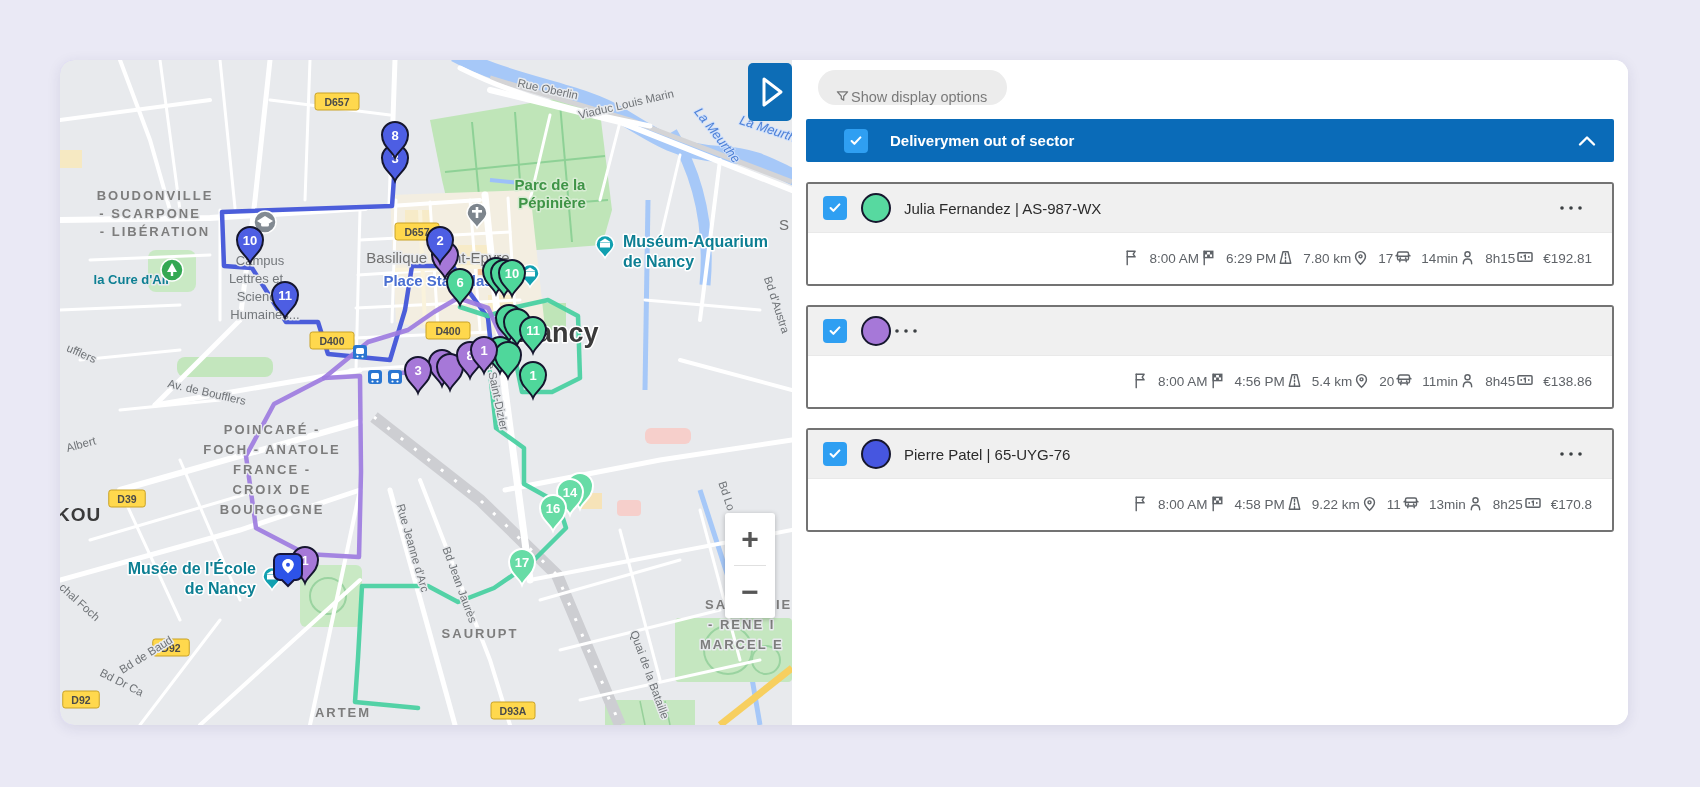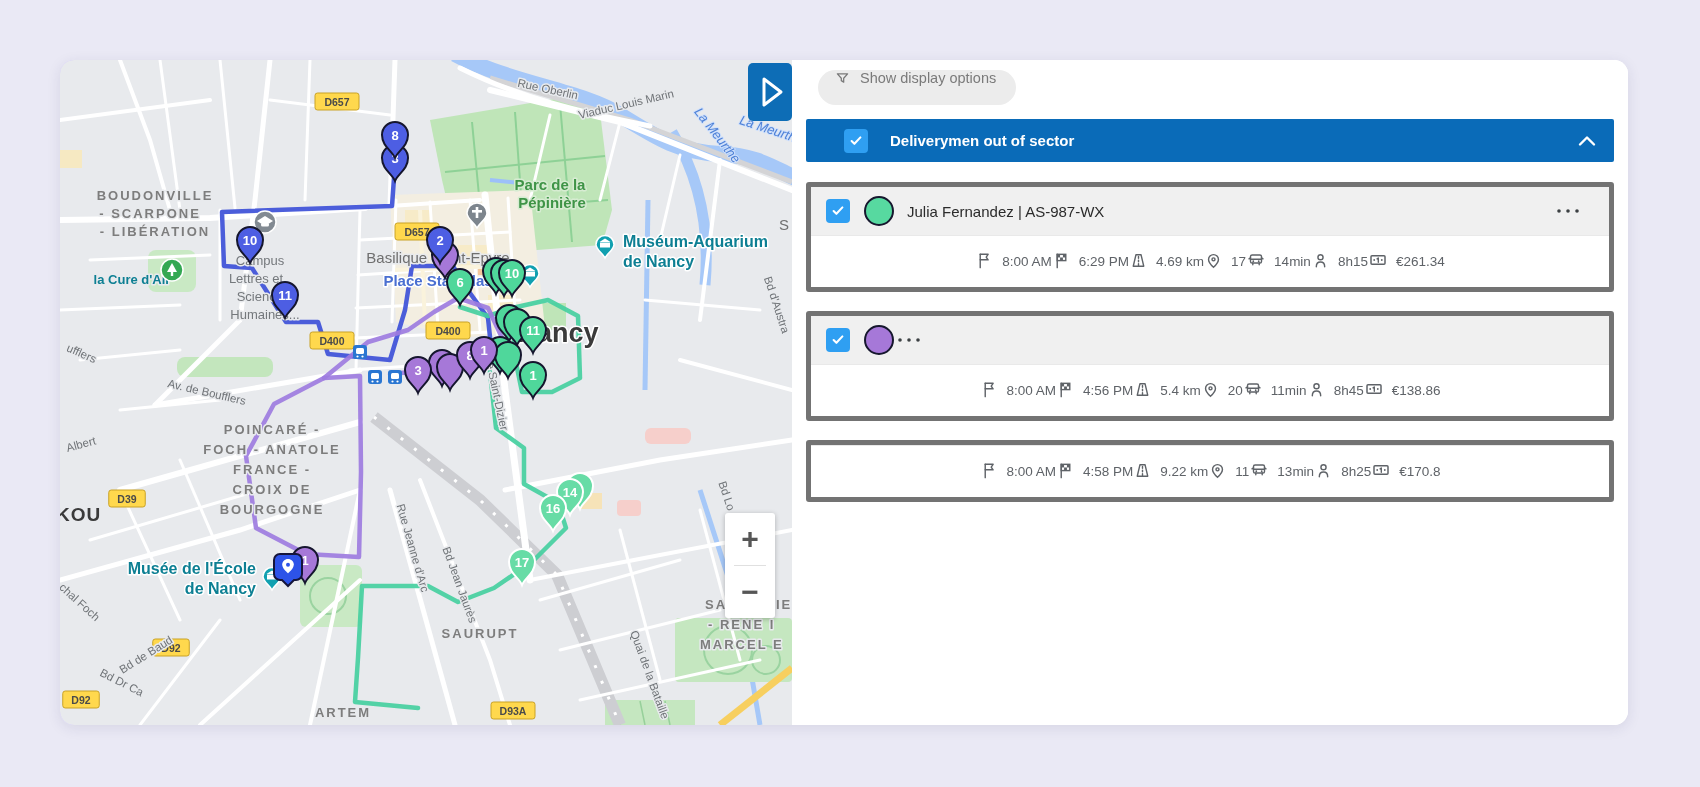--- a/index.html
+++ b/index.html
@@ -23,31 +23,31 @@
   .lb-teal{fill:#0d7f93;font-size:16px;font-weight:700;stroke:#fff;}
   .lb-teal-sm{fill:#0d7f93;font-size:13px;font-weight:700;}
   .lb-park{fill:#3f9447;font-size:15px;font-weight:700;stroke:#d7ecd2;}
   .lb-blue{fill:#4a6fd1;font-size:15px;font-weight:700;stroke:#fff;}
   .lb-gray15{fill:#6f6f6f;font-size:15px;font-weight:500;}
   .lb-gray13{fill:#74787c;font-size:13px;font-weight:500;}
   .badge-t{fill:#4a4a4a;font-size:10.5px;font-weight:700;}
   .pin-num{fill:#fff;font-size:13px;font-weight:700;text-anchor:middle;}
   
   .panel{position:absolute;left:732px;top:0;right:0;bottom:0;background:#fff;padding:8px 12px;box-sizing:border-box;}
-  .pill{display:inline-flex;align-items:flex-start;gap:9px;height:35px;padding:0 20px 0 16px;margin:2px 0 14px 14px;background:#ececec;border:none;border-radius:18px;color:#7a7a7a;font-size:14.5px;font-family:"Liberation Sans",sans-serif;cursor:pointer;}
+  .pill{display:inline-flex;align-items:flex-end;height:35px;padding:0 20px 0 16px;margin:2px 0 14px 14px;background:#ececec;border:none;border-radius:18px;color:#7a7a7a;font-size:14.5px;font-family:"Liberation Sans",sans-serif;cursor:pointer;}
   .group-bar{height:43px;background:#0a6bb8;border-radius:2px;display:flex;align-items:center;padding:0 16px 0 38px;margin:0 2px;cursor:pointer;}
   .cb{width:24px;height:24px;border-radius:4px;background:#2f9ff2;display:inline-flex;align-items:center;justify-content:center;flex:none;cursor:pointer;}
   .group-title{color:#fff;font-size:15px;font-weight:700;margin-left:22px;flex:1;}
   #rows{margin:20px 2px 0 2px;}
-  .row{border:5px solid #737373;border-radius:3px;margin-bottom:19px;overflow:hidden;}
+  .row{border:2px solid #737373;border-radius:3px;margin-bottom:19px;overflow:hidden;}
   .row-head{height:48px;background:#f0f0f0;display:flex;align-items:center;padding:0 26px 0 15px;}
   .avatar{width:26px;height:26px;border-radius:50%;border:2px solid #16172e;margin-left:14px;flex:none;}
   .dname{margin-left:13px;font-size:15px;color:#2b2b2b;font-weight:500;flex:1;}
   .more{background:none;border:none;cursor:pointer;padding:4px 2px;display:flex;}
-  .row-stats{height:51px;background:#fff;display:flex;align-items:center;justify-content:center;padding:0 20px;border-top:1px solid #e9e9e9;}
+  .row-stats{height:51px;background:#fff;display:flex;align-items:center;justify-content:flex-end;padding:0 20px;border-top:1px solid #e9e9e9;}
   .stat{display:inline-flex;align-items:center;gap:8px;color:#5f6368;font-size:13.5px;}
   .stat svg{flex:none;}
 </style>
 </head>
 <body>
 
 <div class="card">
 
   <div class="map">
     <svg id="map-svg" width="732" height="665" viewBox="0 0 732 665">
@@ -477,21 +477,21 @@
                 </svg></span>
               <span>6:29 PM</span>
             </span>
             <span class="stat">
               <span><svg width="19" height="19" viewBox="0 0 20 20">
                   <g fill="none" stroke="#5f6368" stroke-width="1.5" stroke-linecap="round" stroke-linejoin="round">
                     <path d="M7.3 4h5.4l2.8 12H4.5z"></path>
                     <path d="M10 5.8v1.8M10 9.6v1.8M10 13.4v1.8"></path>
                   </g>
                 </svg></span>
-              <span>4.69 km</span>
+              <span>7.80 km</span>
             </span>
             <span class="stat">
               <span><svg width="19" height="19" viewBox="0 0 20 20">
                   <g fill="none" stroke="#5f6368" stroke-width="1.5">
                     <path d="M10 17.2s-5.2-4.7-5.2-8.2A5.2 5.2 0 0 1 15.2 9c0 3.5-5.2 8.2-5.2 8.2z"></path>
                     <circle cx="10" cy="8.8" r="1.6"></circle>
                   </g>
                 </svg></span>
               <span>17</span>
             </span>
@@ -515,21 +515,21 @@
                 </svg></span>
               <span>8h15</span>
             </span>
             <span class="stat">
               <span><svg width="20" height="20" viewBox="0 0 20 20">
                   <rect x="3" y="5.8" width="14" height="8.4" rx="1" fill="none" stroke="#5f6368" stroke-width="1.5"></rect>
                   <circle cx="6.2" cy="10" r=".9" fill="#5f6368"></circle>
                   <circle cx="13.8" cy="10" r=".9" fill="#5f6368"></circle>
                   <path d="M9.1 8.9 10.3 8v4.2" fill="none" stroke="#5f6368" stroke-width="1.4" stroke-linecap="round" stroke-linejoin="round"></path>
                 </svg></span>
-              <span>€261.34</span>
+              <span>€192.81</span>
             </span>
           </div>
         </div>
         <div class="row">
           <div class="row-head">
             <span class="cb">
               <svg width="16" height="16" viewBox="0 0 20 20">
                 <path d="M4.5 10 8 13.5l7.5-8" fill="none" stroke="#fff" stroke-width="2.6" stroke-linecap="round" stroke-linejoin="round"></path>
               </svg>
             </span>
@@ -609,20 +609,36 @@
                   <rect x="3" y="5.8" width="14" height="8.4" rx="1" fill="none" stroke="#5f6368" stroke-width="1.5"></rect>
                   <circle cx="6.2" cy="10" r=".9" fill="#5f6368"></circle>
                   <circle cx="13.8" cy="10" r=".9" fill="#5f6368"></circle>
                   <path d="M9.1 8.9 10.3 8v4.2" fill="none" stroke="#5f6368" stroke-width="1.4" stroke-linecap="round" stroke-linejoin="round"></path>
                 </svg></span>
               <span>€138.86</span>
             </span>
           </div>
         </div>
         <div class="row">
+          <div class="row-head">
+            <span class="cb">
+              <svg width="16" height="16" viewBox="0 0 20 20">
+                <path d="M4.5 10 8 13.5l7.5-8" fill="none" stroke="#fff" stroke-width="2.6" stroke-linecap="round" stroke-linejoin="round"></path>
+              </svg>
+            </span>
+            <span class="avatar" style="background:#4656e0"></span>
+            <span class="dname">Pierre Patel | 65-UYG-76</span>
+            <button class="more">
+              <svg width="26" height="6" viewBox="0 0 26 6">
+                <circle cx="4" cy="3" r="1.8" fill="#3c4043"></circle>
+                <circle cx="13" cy="3" r="1.8" fill="#3c4043"></circle>
+                <circle cx="22" cy="3" r="1.8" fill="#3c4043"></circle>
+              </svg>
+            </button>
+          </div>
           <div class="row-stats">
             <span class="stat">
               <span><svg width="19" height="19" viewBox="0 0 20 20">
                   <g fill="none" stroke="#5f6368" stroke-width="1.5" stroke-linejoin="round" stroke-linecap="round">
                     <path d="M5.5 17.5V3.5"></path>
                     <path d="M5.5 3.5h8.3l-2 2.9 2 2.9H5.5"></path>
                   </g>
                 </svg></span>
               <span>8:00 AM</span>
             </span>

